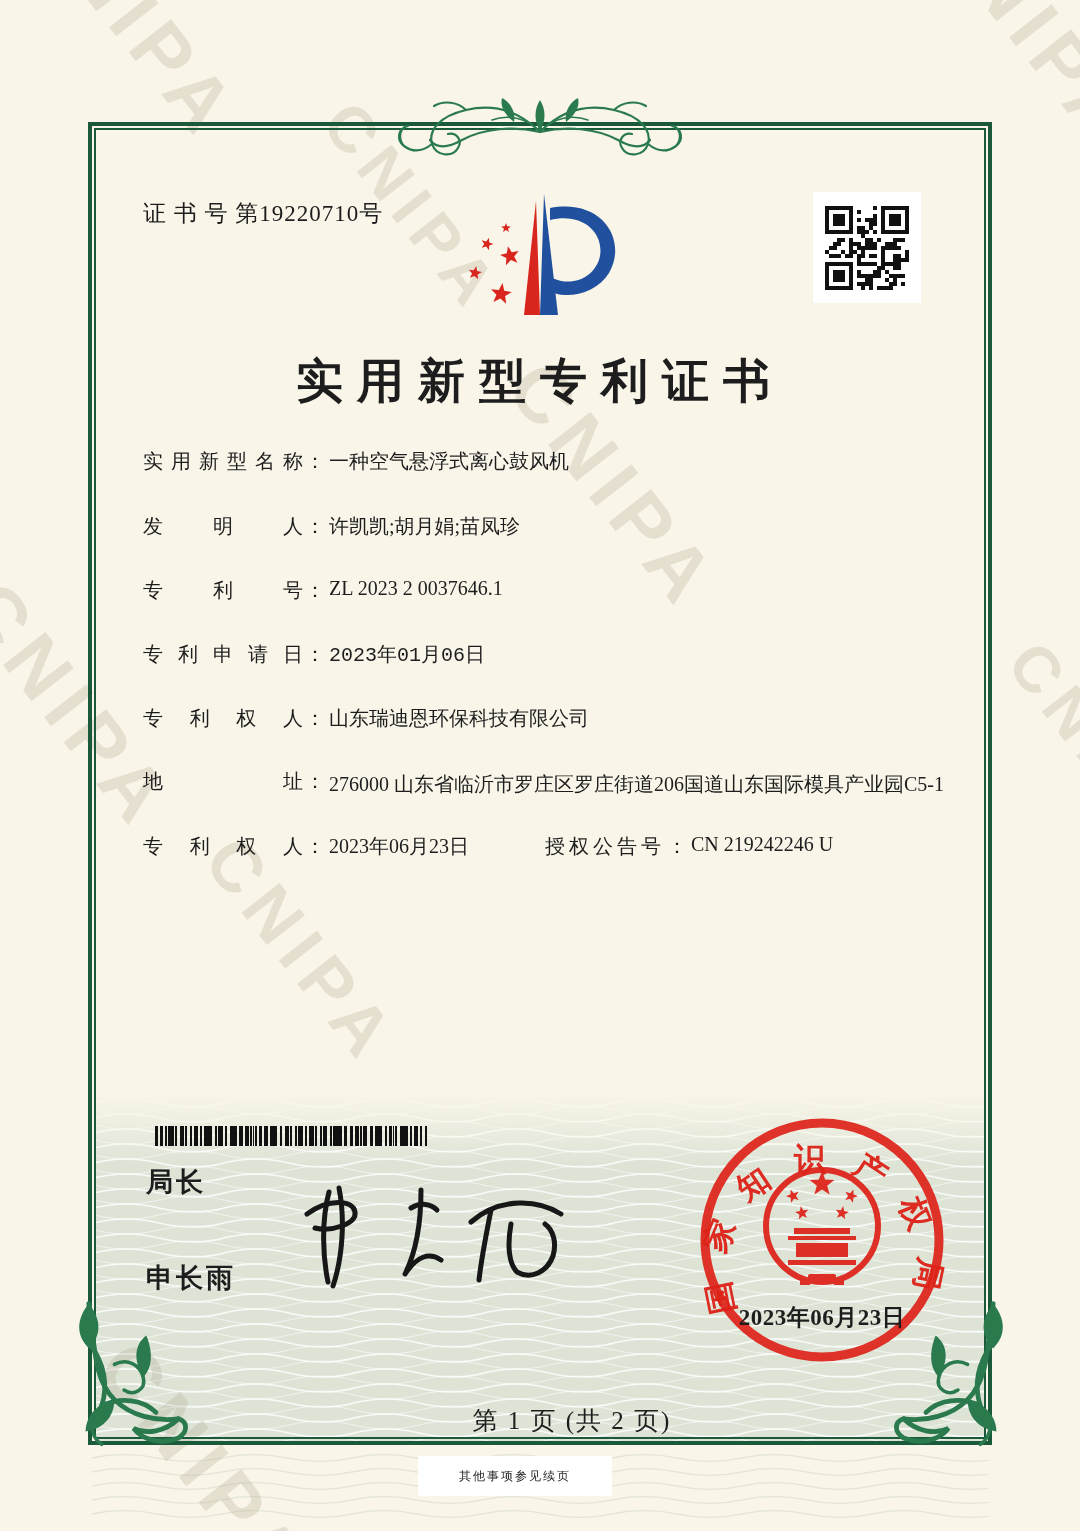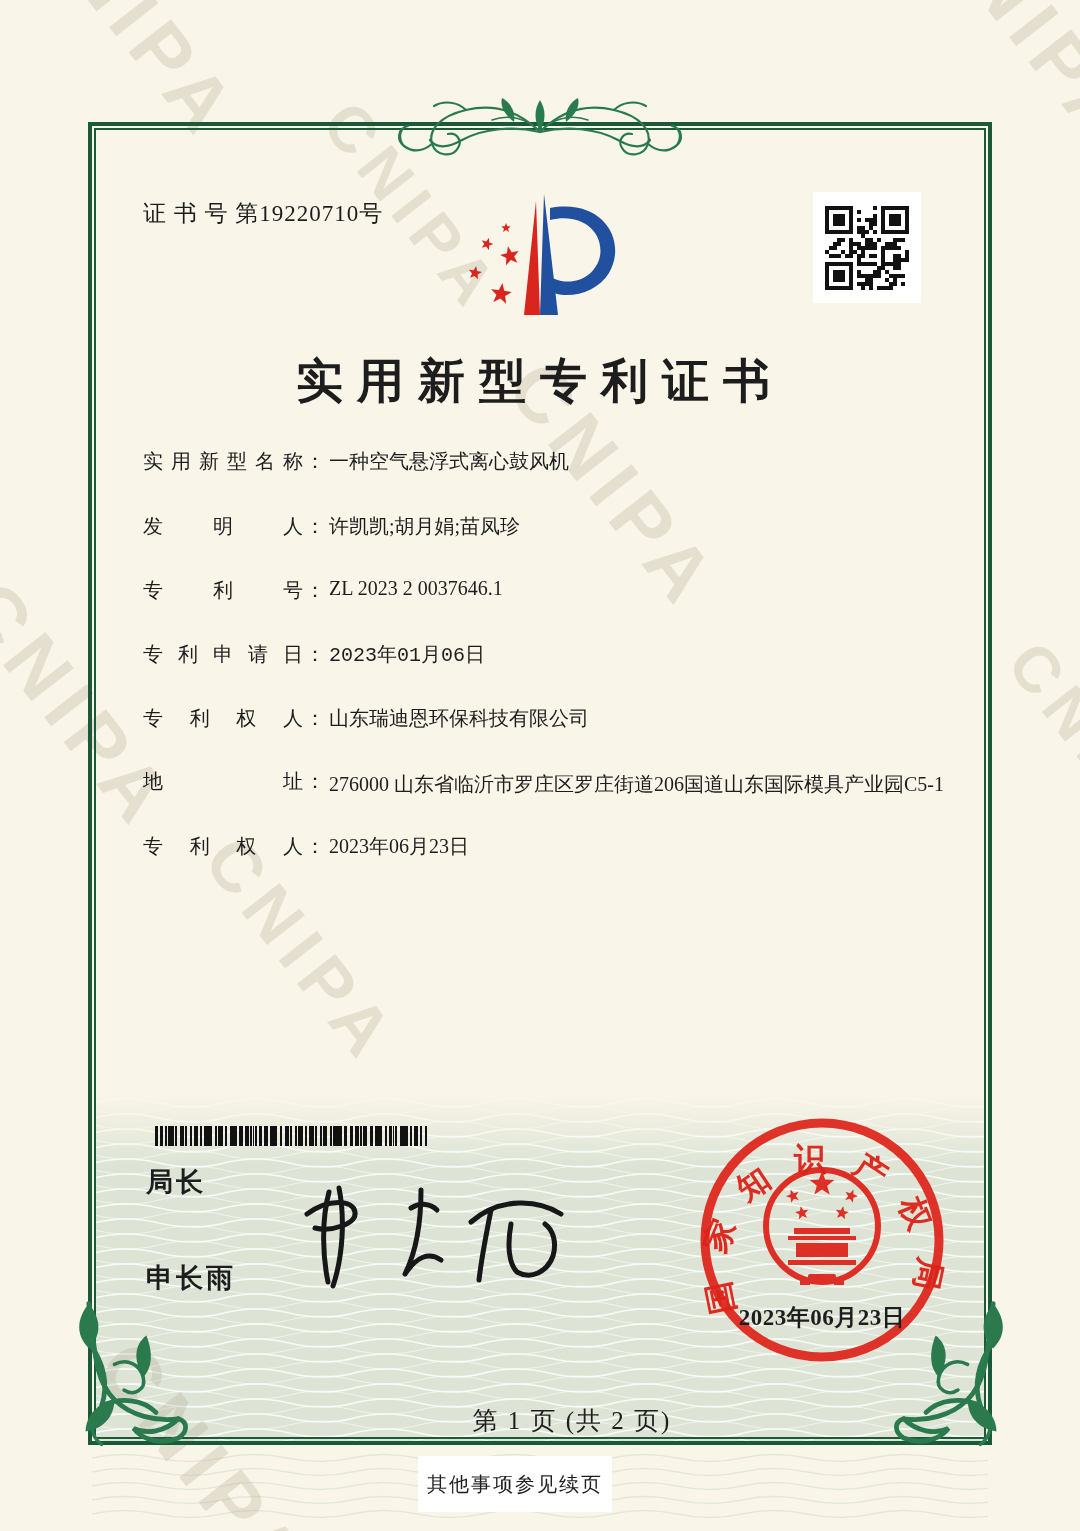--- a/index.html
+++ b/index.html
@@ -80,23 +80,23 @@
   .seal-date {
     position:absolute; left:733px; top:1302px; width:178px; text-align:center;
     font-size:23px; font-weight:bold; z-index:7; letter-spacing:0.5px;
   }
   
   .page-footer {
     position:absolute; left:0; top:1404px; width:100%; text-align:center;
     font-size:25px; z-index:5; letter-spacing:2px;margin-left:32px;
   }
   .cont-note {
-    position:absolute; left:418px; top:1456px; width:194px; height:56px; background:#ffffff;
+    position:absolute; left:418px; top:1456px; width:194px; height:40px; background:#ffffff;
     z-index:5; display:flex; align-items:center; justify-content:center;
-    font-size:20px; letter-spacing:2px;
+    font-size:12px; letter-spacing:2px;
   }
 </style>
 </head>
 <body>
 
 <div class="page">
 
   <div class="wm" style="left:-10px; top:-30px;">CNIPA</div>
   <div class="wm" style="left:890px; top:-20px;">CNIPA</div>
   <div class="wm" style="left:290px; top:170px; font-size:64px;">CNIPA</div>
@@ -231,20 +231,23 @@
     <span class="lbl">专利申请日</span><span class="colon">：</span><span class="val">2023年01月06日</span>
   </div>
   <div class="row" style="top:705px;">
     <span class="lbl">专利权人</span><span class="colon">：</span><span class="val">山东瑞迪恩环保科技有限公司</span>
   </div>
   <div class="row" style="top:768px;">
     <span class="lbl">地址</span><span class="colon">：</span><span class="val val-wrap">276000 山东省临沂市罗庄区罗庄街道206国道山东国际模具产业园C5-1</span>
   </div>
   <div class="row" style="top:833px;">
     <span class="lbl">专利权人</span><span class="colon">：</span><span class="val">2023年06月23日</span>
+    <span class="pair2">
+      <span class="lbl2">授权公告号</span><span class="colon">：</span><span class="val">CN 219242246 U</span>
+    </span>
   </div>
 
 
   <div class="barcode"></div>
 
   <div class="signer-title">局长</div>
   <div class="signer-name">申长雨</div>
 
   <svg class="signature" viewBox="0 0 280 115" xmlns="http://www.w3.org/2000/svg">
     <g fill="none" stroke="#171717" stroke-width="5" stroke-linecap="round" stroke-linejoin="round">

